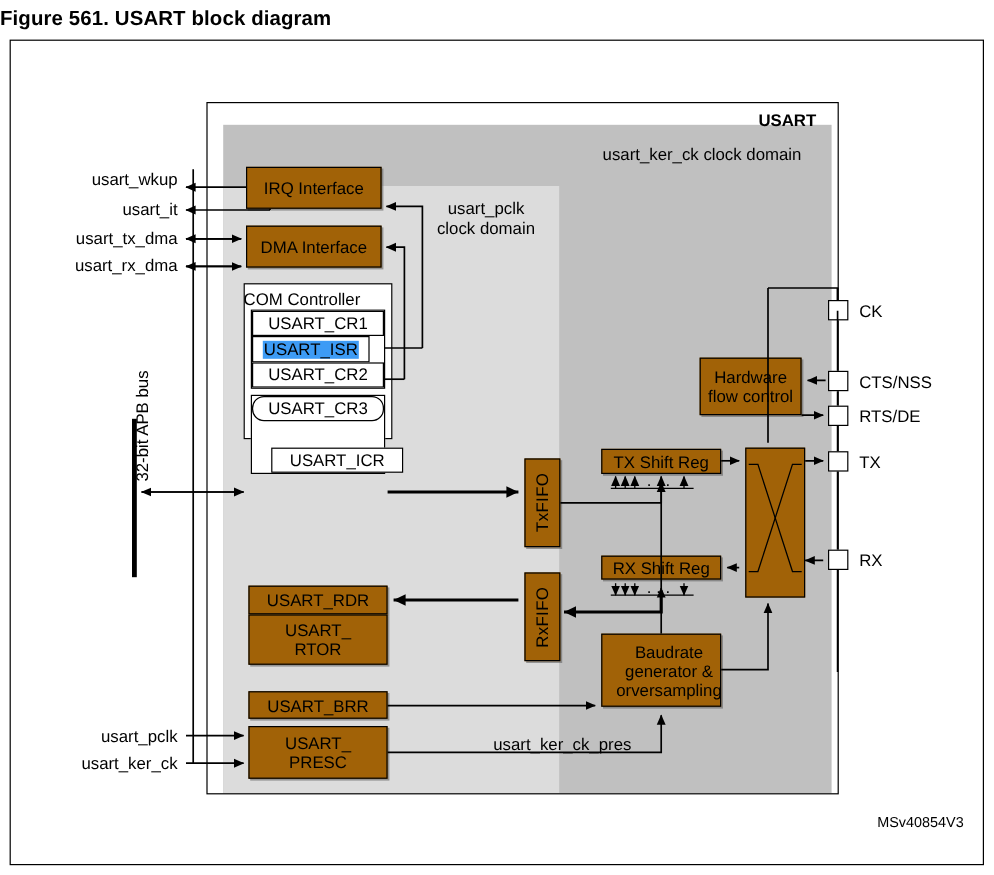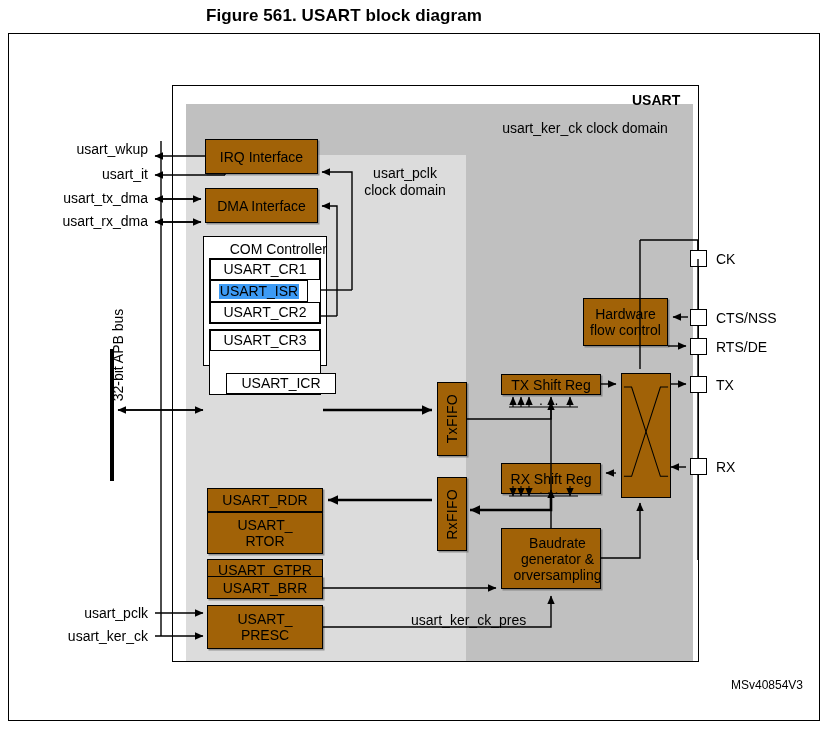--- a/index.html
+++ b/index.html
@@ -6,21 +6,21 @@
   html,body{margin:0;padding:0;background:#ffffff;}
   body{
     font-family:"Liberation Sans", sans-serif;
     width:828px; height:729px; position:relative; overflow:hidden;
     color:#000;
   }
   #stage{position:absolute; left:0; top:0; width:828px; height:729px;}
 
   .figtitle{
     position:absolute; left:0; top:6px; width:688px;
-    text-align:center; font-size:17px; font-weight:bold;
+    text-align:left; font-size:17px; font-weight:bold;
     letter-spacing:.1px;
   }
   .frame{
     position:absolute; left:8px; top:33px; width:812px; height:688px;
     border:1.5px solid #000; background:#fff; box-sizing:border-box;
   }
 
   
   .ker-domain{
     position:absolute; left:186px; top:104px; width:507px; height:557px;
@@ -56,21 +56,21 @@
     box-shadow:1.5px 1.5px 0 rgba(90,90,90,.55);
   }
   .blk.noshadow{box-shadow:none;}
 
   
   .group{
     position:absolute; box-sizing:border-box;
     border:1.3px solid #000; background:#fff;
   }
   .grouptitle{
-    position:absolute; font-size:14px; text-align:right;
+    position:absolute; font-size:14px; text-align:left;
   }
 
   
   .reg{
     position:absolute; box-sizing:border-box;
     border:1.2px solid #000; background:#fff;
     display:flex; align-items:center; justify-content:center;
     font-size:14px; line-height:15px; text-align:center;
   }
   .reg .hl{
@@ -161,49 +161,48 @@
   <div class="grouptitle" style="left:203px; top:241px; width:124px;">COM Controller</div>
 
   <div class="group noshadow" style="left:209px; top:258px; width:112px; height:66px;"></div>
   <div class="reg" style="left:210px; top:259px; width:110px; height:21px;">USART_CR1</div>
   <div class="reg" style="left:210px; top:280px; width:98px; height:22px;">
     <span class="hl">USART_ISR</span>
   </div>
   <div class="reg" style="left:210px; top:302px; width:110px; height:21px;text-align:right;">USART_CR2</div>
 
   <div class="group noshadow" style="left:209px; top:329px; width:112px; height:66px;"></div>
-  <div class="reg" style="left:210px; top:330px; width:110px; height:21px;">USART_CR3</div>
+  <div class="reg" style="left:210px; top:330px; width:110px; height:21px;border-radius:10px;">USART_CR3</div>
   <div class="reg" style="left:226px; top:373px; width:110px; height:21px;">USART_ICR</div>
 
 
   <div class="blk" style="left:207px; top:488px; width:116px; height:24px;">USART_RDR</div>
   <div class="blk" style="left:207px; top:512px; width:116px; height:42px;">
     <span>
       <span>USART_</span><br><span>RTOR</span>
     </span>
   </div>
 
-  <div class="blk noshadow" style="left:207px; top:559px; width:116px; height:22px;">USART_GTPR</div>
   <div class="blk" style="left:207px; top:576px; width:116px; height:23px;">USART_BRR</div>
 
   <div class="blk" style="left:207px; top:605px; width:116px; height:44px;">
     <span>
       <span>USART_</span><br><span>PRESC</span>
     </span>
   </div>
 
   <div class="blk" style="left:437px; top:382px; width:30px; height:74px;">
     <span class="vtext">TxFIFO</span>
   </div>
   <div class="blk" style="left:437px; top:477px; width:30px; height:74px;">
     <span class="vtext">RxFIFO</span>
   </div>
 
   <div class="blk" style="left:501px; top:374px; width:100px; height:21px;">TX Shift Reg</div>
-  <div class="blk" style="left:501px; top:463px; width:100px; height:31px;">RX Shift Reg</div>
+  <div class="blk" style="left:501px; top:463px; width:100px; height:20px;">RX Shift Reg</div>
 
   <div class="blk" style="left:583px; top:298px; width:85px; height:48px;">
     <span>
       <span>Hardware</span><br><span>flow control</span>
     </span>
   </div>
 
   <div class="blk noshadow" style="left:621px; top:373px; width:50px; height:125px;">
     <svg width="50" height="125" viewBox="0 0 50 125">
       <path class="ln-thin" d="M2 12 L10 12 L40 105 L48 105"></path>

